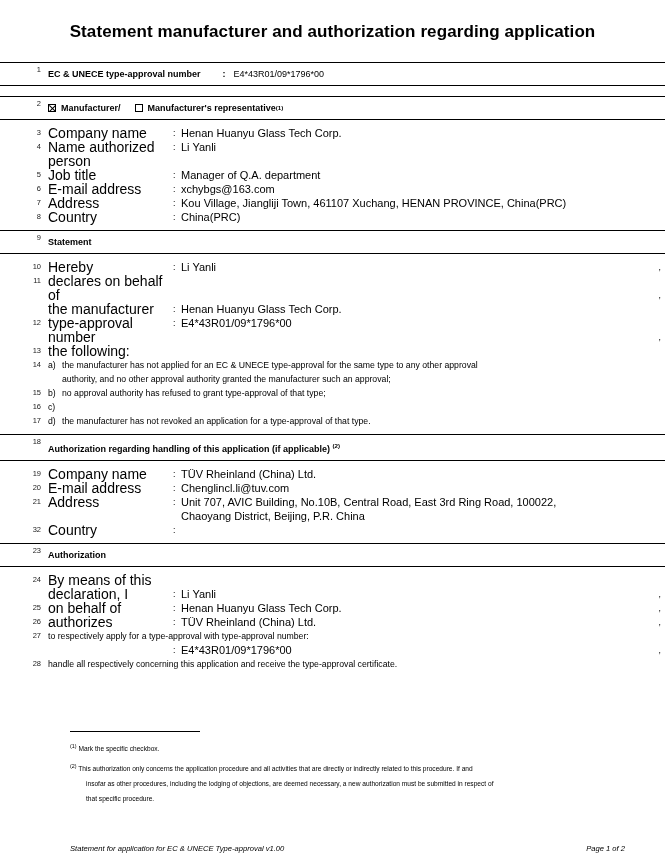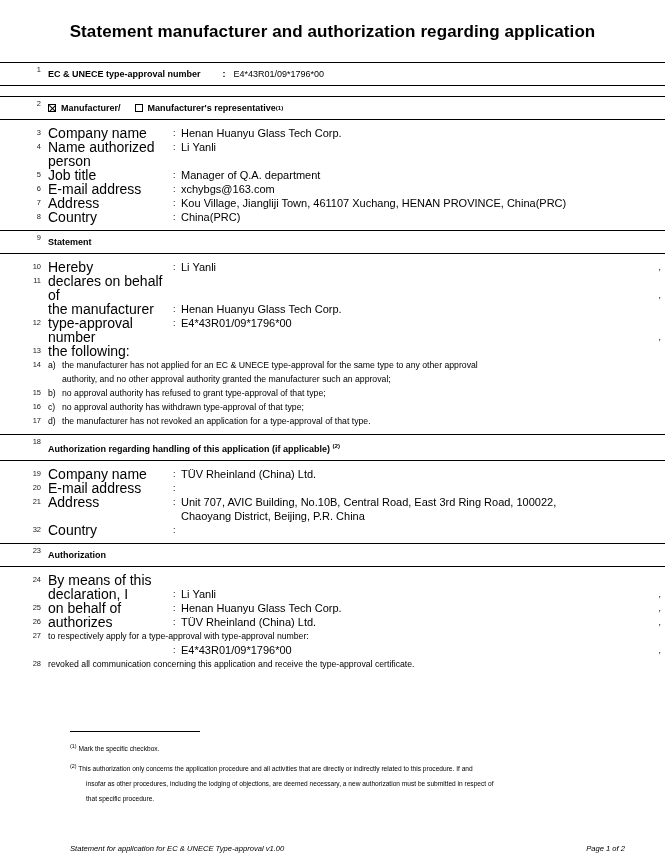--- a/index.html
+++ b/index.html
@@ -347,21 +347,20 @@
           <span class="marker">b)</span>
           <span>no approval authority has refused to grant type-approval of that type;</span>
         </div>
       </div>
     </div>
     <div class="row">
       <div class="lineno">16</div>
       <div class="content">
         <div class="list-item">
           <span class="marker">c)</span>
-          <span>no approval authority has withdrawn type-approval of that type;</span>
         </div>
       </div>
     </div>
     <div class="row">
       <div class="lineno">17</div>
       <div class="content">
         <div class="list-item">
           <span class="marker">d)</span>
           <span>the manufacturer has not revoked an application for a type-approval of that type.</span>
         </div>
@@ -393,20 +392,21 @@
         <span class="v">TÜV Rheinland (China) Ltd.</span>
       </div>
         </div>
     </div>
     <div class="row">
       <div class="lineno">20</div>
       <div class="content">
           <div class="kv">
         <span class="k">E-mail address</span>
         <span class="sep">:</span>
+        <span class="v">Chenglincl.li@tuv.com</span>
       </div>
         </div>
     </div>
     <div class="row">
       <div class="lineno">21</div>
       <div class="content">
         <div class="kv">
           <span class="k">Address</span>
           <span class="sep">:</span>
           <span class="v">Unit 707, AVIC Building, No.10B, Central Road, East 3rd Ring Road, 100022,</span>
@@ -491,21 +491,21 @@
           <span class="sep">:</span>
           <span class="v">E4*43R01/09*1796*00</span>
         </div>
         <span class="comma" style="top:14px">,</span>
       </div>
     </div>
 
     <div class="row">
       <div class="lineno">28</div>
       <div class="content">
-        <div>revoked all communication concerning this application and receive the type-approval certificate.</div>
+        <div>handle all respectively concerning this application and receive the type-approval certificate.</div>
       </div>
     </div>
   </div>
 
   <div class="footnotes">
     <div class="footnote-rule"></div>
     <div class="footnote">
       <span class="sup">(1)</span>
       <span>Mark the specific checkbox.</span>
     </div>

